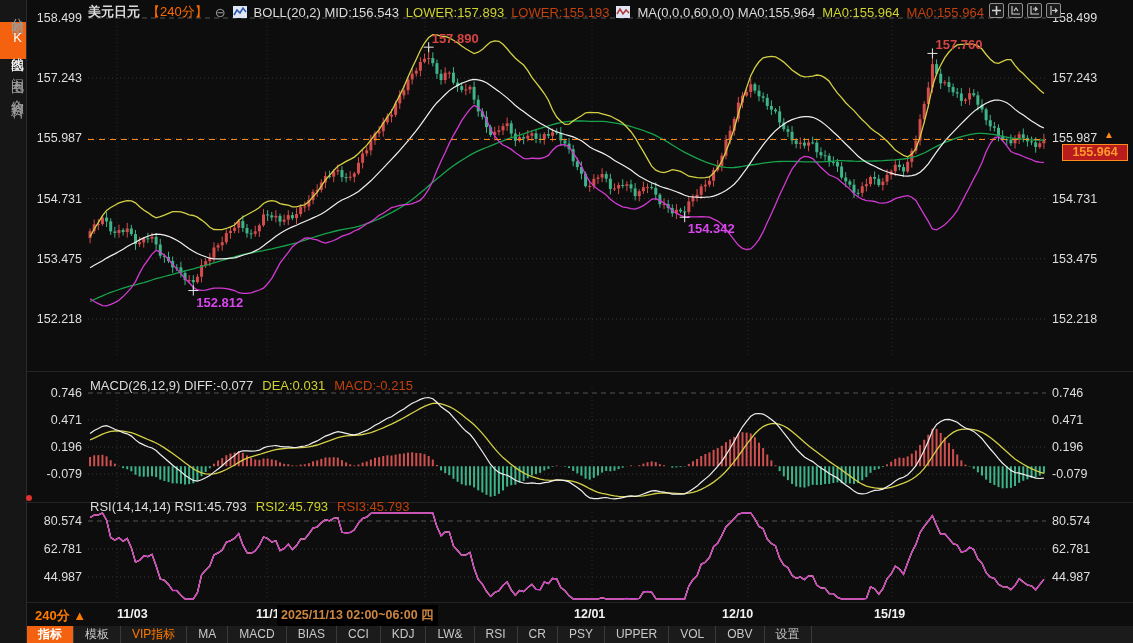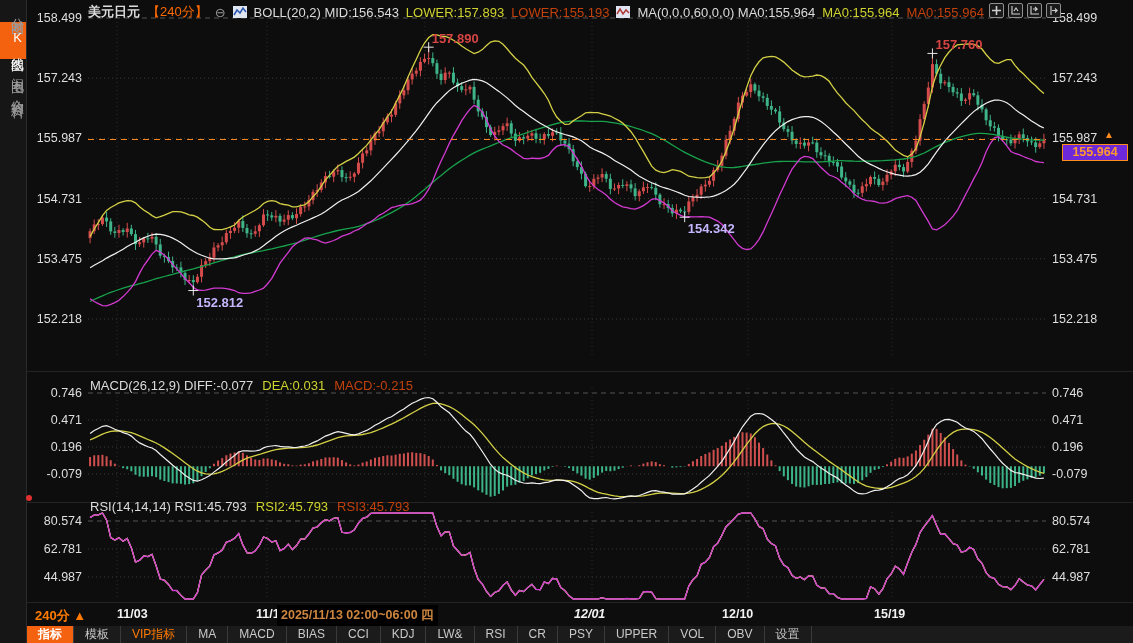--- a/index.html
+++ b/index.html
@@ -16,22 +16,22 @@
   .c-white{color:#dcdcdc}.c-yellow{color:#cfd32f}.c-magenta{color:#c2410c}.c-orange{color:#ff6a00}
   .c-gray{color:#9a9a9a}
   .mini-ic{display:inline-block;width:14px;height:12px;vertical-align:middle}
   #tr-icons{position:absolute;right:72px;top:3px;display:flex;gap:4px;z-index:6;}
   .tr-box{width:13px;height:13px;border:1px solid #8f8f8f;border-radius:2px;display:flex;
     align-items:center;justify-content:center;cursor:pointer;background:#1a1a1a;}
   
   .ax-l{position:absolute;left:24px;width:58px;text-align:right;font-size:12.5px;color:#dfdfdf;z-index:4;}
   .ax-r{position:absolute;left:1052px;width:70px;text-align:left;font-size:12.5px;color:#dfdfdf;z-index:4;}
   .ann{position:absolute;font-size:13px;font-weight:bold;z-index:4;}
-  .ann.red{color:#d64444}.ann.green{color:#c4b5fd}
-  #price-tag{position:absolute;left:1062px;width:64px;height:15px;border:1px solid #ff8a1e;background:#6d28d9;
+  .ann.red{color:#d64444}.ann.green{color:#d946ef}
+  #price-tag{position:absolute;left:1062px;width:64px;height:15px;border:1px solid #ff8a1e;background:#b91c1c;
     color:#ff9a2e;font-size:12.5px;font-weight:bold;text-align:center;line-height:15px;z-index:6;}
   #price-marker{position:absolute;left:1104px;font-size:10px;color:#ff8a1e;z-index:6;line-height:10px;}
   #red-dot{position:absolute;left:26px;top:495px;width:6px;height:6px;border-radius:50%;background:#e03030;z-index:5;}
   
   .pane-hdr{position:absolute;left:90px;font-size:13px;display:flex;gap:9px;white-space:nowrap;z-index:5;}
   
   #timebar{position:absolute;left:27px;top:603px;width:1106px;height:23px;z-index:5;}
   #period-lbl{position:absolute;left:8px;top:4px;color:#ff7a00;font-size:13px;font-weight:bold;}
   .t-lbl{position:absolute;top:4px;color:#f2f2f2;font-size:12.5px;font-weight:bold;}
   #cursor-tip{position:absolute;top:2px;background:#000;color:#cd853f;font-size:12.5px;font-weight:bold;
@@ -879,21 +879,21 @@
   <div class="sep" style="top:371px"></div>
   <div class="sep" style="top:502px"></div>
   <div class="sep" style="top:602px"></div>
 
   <div id="timebar">
     <span id="period-lbl">240分 ▲</span>
     <span id="cursor-tip" style="left: 250px;">2025/11/13 02:00~06:00 四</span>
   <div class="t-lbl" style="left: 90px;">11/03</div>
       <div class="t-lbl" style="left: 229px;">11/1</div>
       <div class="t-lbl" style="left: 393px;">21</div>
-      <div class="t-lbl" style="left: 547px; font-style: italic;">12/01</div>
+      <div class="t-lbl" style="left: 547px;">12/01</div>
       <div class="t-lbl" style="left: 695px;">12/10</div>
       <div class="t-lbl" style="left: 847px;">15/19</div>
     </div>
 
   <div id="toolbar">
       <div class="tb-item active">指标</div>
       <div class="tb-item">模板</div>
       <div class="tb-item vip">VIP指标</div>
       <div class="tb-item">MA</div>
       <div class="tb-item">MACD</div>

